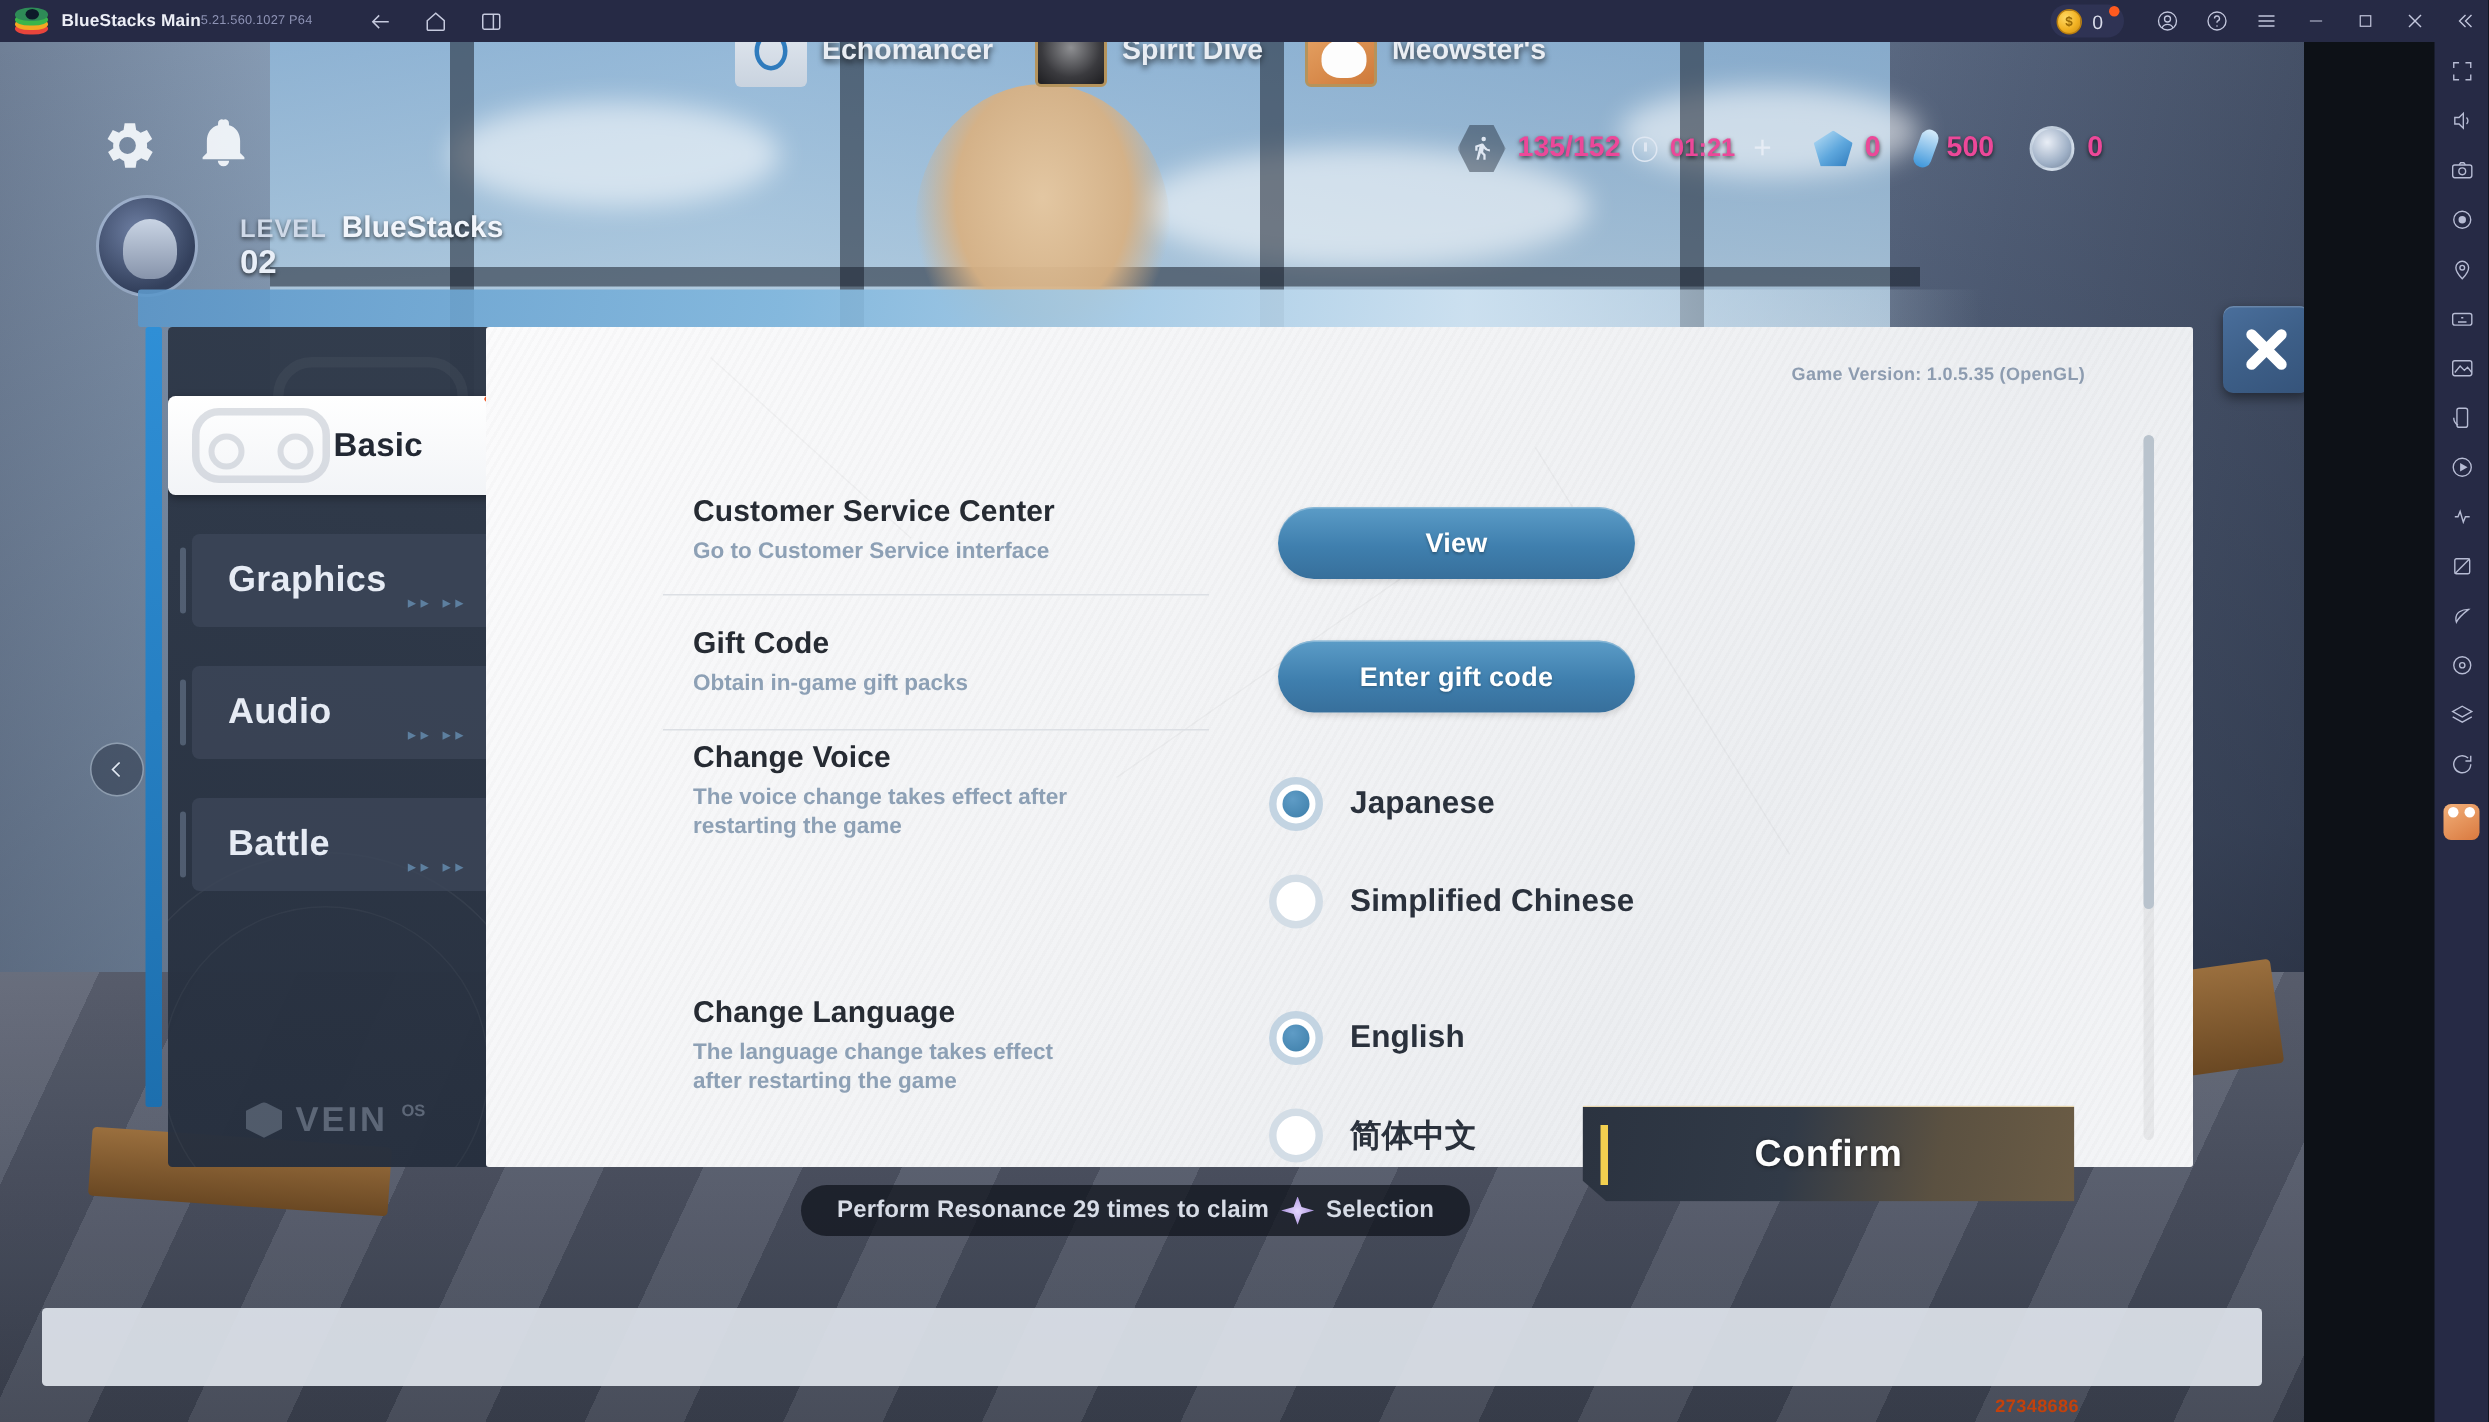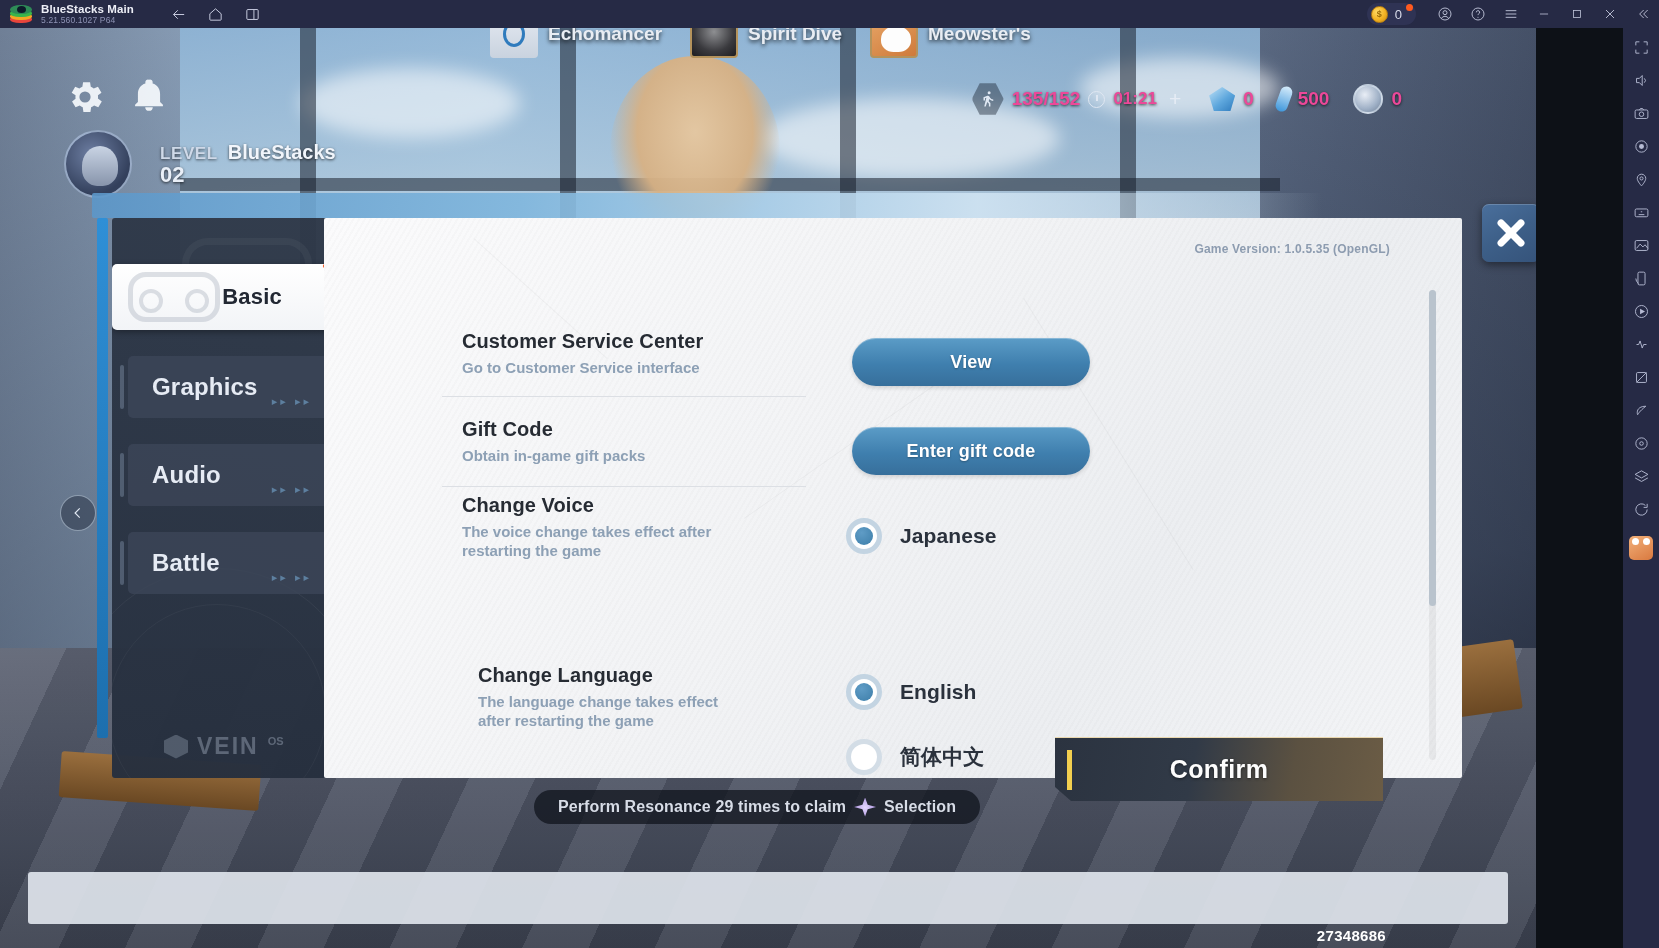--- a/index.html
+++ b/index.html
@@ -23,21 +23,21 @@
     width: 22px; height: 18px; margin-left: 10px; margin-right: 9px;
     position: relative;
   }
   .bs-logo i { position: absolute; left: 0; border-radius: 50% 50% 45% 45%; display: block; }
   .bs-logo .l1 { bottom: 0px;  width: 22px; height: 8px; background: #e8453c; }
   .bs-logo .l2 { bottom: 3px;  width: 22px; height: 8px; background: #f5a623; }
   .bs-logo .l3 { bottom: 6px;  width: 22px; height: 8px; background: #3ab54a; }
   .bs-logo .l4 { bottom: 9px;  width: 22px; height: 9px; background: #2e8b57; }
   .bs-logo .eye { bottom: 10px; left: 7px; width: 9px; height: 7px; background: #0d1b2a; border-radius: 50%; }
 
-  .bs-title-wrap { display: flex; flex-direction: column; justify-content: space-between; line-height: 1.05; }
+  .bs-title-wrap { display: flex; flex-direction: row; justify-content: space-between; line-height: 1.05; }
   .bs-title { font-size: 11.5px; color: #eceef6; font-weight: 700; letter-spacing: .1px; }
   .bs-sub { font-size: 8.5px; color: #8e93b5; letter-spacing: .15px; margin-top: 1px; }
 
   .bs-navicons { display: flex; align-items: center; gap: 19px; margin-left: 36px; }
   .bs-navicons .ic { width: 18px; height: 18px; color: #c6cade; display: flex; align-items: center; justify-content: center; cursor: pointer; }
   .bs-navicons .ic svg { width: 17px; height: 17px; stroke: currentColor; fill: none; stroke-width: 1.4; }
 
   .bs-right { margin-left: auto; display: flex; align-items: center; height: 28px; }
   .bs-coin {
     display: flex; align-items: center; gap: 7px;
@@ -380,21 +380,21 @@
     border:2px solid #b4935c; position:relative; overflow:hidden;
   }
   .bnav .bicon.meow:before {
     content:''; position:absolute; left:9px; bottom:4px; width:30px;height:26px;border-radius:50% 50% 42% 42%;
     background:#fdfdfd;
   }
   .bnav .blabel { font-size:19px; font-weight:700; color:#e9edf3; text-shadow:0 2px 4px rgba(0,0,0,.75); }
 
   .server-id {
     position:absolute; right:150px; bottom:4px;
-    font-size:15px; font-weight:700; color:#ffffff; letter-spacing:.3px; z-index:14;
+    font-size:12px; font-weight:700; color:#c2410c; letter-spacing:.3px; z-index:14;
   }
   .badge-ds {
     position:absolute; right:96px; top:675px; width:70px;height:56px;
     border-radius:8px; background: rgba(38,64,99,.6);
     display:flex;align-items:center;justify-content:center;
     color:#cfe0f2; font-size:12px; font-weight:700; letter-spacing:1px; z-index:9;
   }
 </style>
 </head>
 <body>
@@ -570,22 +570,26 @@
           <div class="srow" style="top:216px;">
             <div class="sleft">
               <div class="stitle">Change Voice</div>
               <div class="sdesc">The voice change takes effect after restarting the game</div>
             </div>
           </div>
           <div class="radio-row" style="left:522px;top:240px;">
             <span class="radio on"></span>
             <span class="radio-label">Japanese</span>
           </div>
-
-          <div class="srow" style="top:386px;padding-left:16px;">
+          <div class="radio-row" style="left:522px;top:305px;">
+            <span class="radio"></span>
+            <span class="radio-label">Simplified Chinese</span>
+          </div>
+
+          <div class="srow" style="top:386px;">
             <div class="sleft">
               <div class="stitle">Change Language</div>
               <div class="sdesc">The language change takes effect after restarting the game</div>
             </div>
           </div>
           <div class="radio-row" style="left:522px;top:396px;">
             <span class="radio on"></span>
             <span class="radio-label">English</span>
           </div>
           <div class="radio-row" style="left:522px;top:461px;">

